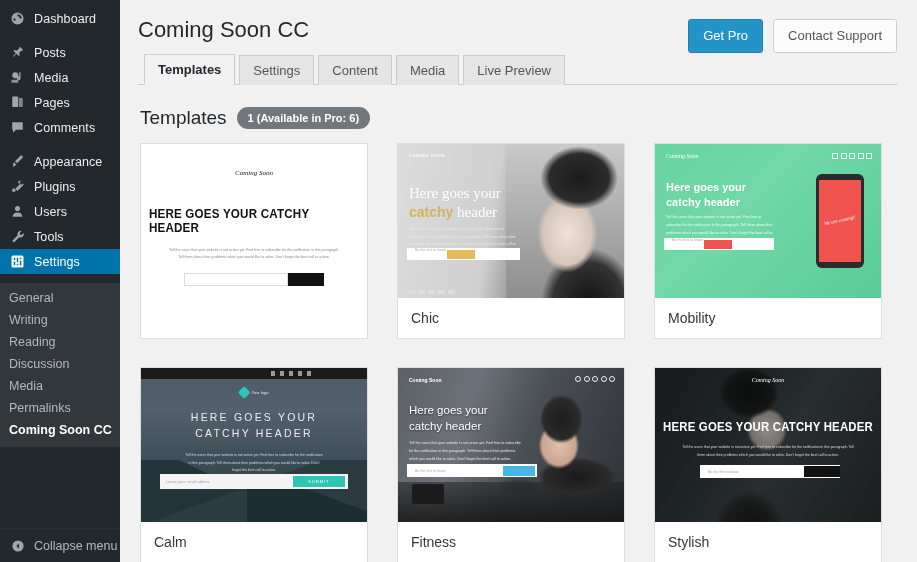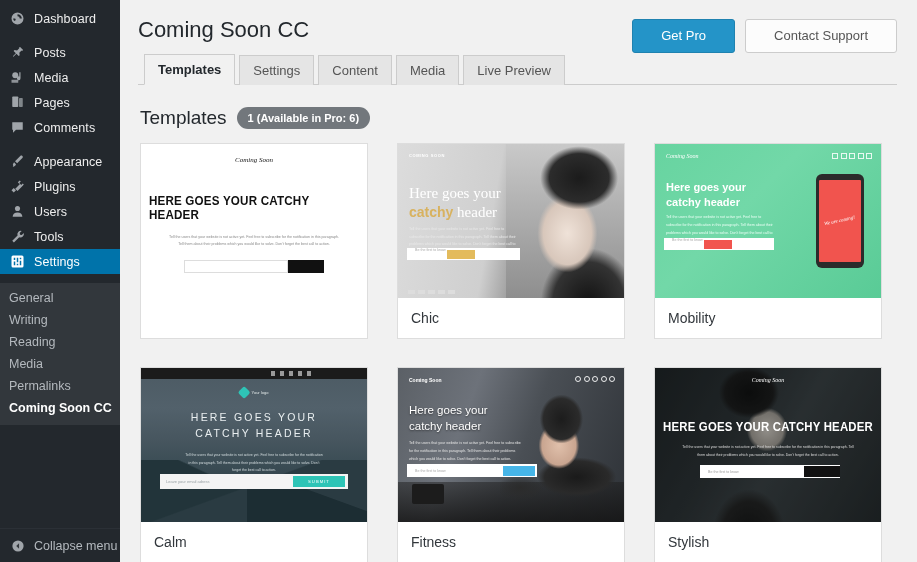--- a/index.html
+++ b/index.html
@@ -55,21 +55,21 @@
   .main { flex: 1; height: 562px; overflow: hidden; position: relative; padding: 0 0 0 0; }
   .main-inner { padding: 10px 20px 0 18px; }
   .page-title {
     font-size: 22px; font-weight: 400; color: #23282d;
     line-height: 1.3; padding: 6px 0 10px 0;
     font-family: "Liberation Sans", sans-serif;
   }
   .title-row { display:flex; align-items:flex-start; justify-content:space-between; }
   .btn-row { display: flex; gap: 10px; padding-top: 9px; }
   .btn {
-    font-size: 13px; padding: 8px 28px; border-radius: 3px;
+    font-size: 13px; padding: 8px 14px; border-radius: 3px;
     cursor: pointer; line-height: 1.2; display:inline-block;
   }
   .btn-primary { background: #2494c8; border: 1px solid #1f82b0; color: #fff; }
   .btn-secondary { background: #fcfcfc; border: 1px solid #ccc; color: #555; }
 
   
   .tabs { display: flex; align-items: flex-end; border-bottom: 1px solid #ccc; margin-top: -2px; padding-left: 6px; }
   .tab {
     background: #e5e5e5; border: 1px solid #ccc; border-bottom: none;
     padding: 7px 13px 7px 13px; font-size: 13px; color: #555;
@@ -86,21 +86,21 @@
 
   
   .grid { display: grid; grid-template-columns: repeat(3, 228px); gap: 28px 29px; padding-left: 2px; }
   .card { background: #fff; border: 1px solid #ddd; width: 228px; }
   .thumb { width: 226px; height: 154px; overflow: hidden; position: relative; }
   .card-foot { padding: 12px 13px; font-size: 14px; color: #32373c; background: #fff; }
   .card.is-active .card-foot { background: #32373c; color: #e5e5e5; }
   .card.is-active .card-foot b { color: #fff; }
 
   
-  .t { position: absolute; inset: 0; }
+  .t { position: absolute; inset: 0; justify-content: center; }
 
   
   .t-default { background: #fff; display:flex; flex-direction:column; align-items:center; }
   .t-default .dlogo { font-size: 7px; margin-top: 12px; color:#111; font-family:"Liberation Serif",serif; font-style:italic; }
   .t-default .dh { font-size: 12.5px; font-weight: bold; letter-spacing: .2px; color:#111; margin-top: 30px;
                    font-family:"Liberation Sans Narrow","Liberation Sans",sans-serif; transform: scaleX(.93); }
   .t-default .dp { font-size: 3.6px; color:#888; text-align:center; width:175px; margin-top: 12px; line-height: 1.9; }
   .t-default .dform { display:flex; margin-top: 12px; width: 140px; height: 13px; }
   .t-default .dinput { flex:1; border:1px solid #ddd; background:#fff; }
   .t-default .dbtn { width: 36px; background:#111; }
@@ -294,20 +294,21 @@
             </svg>
         </span>
         <span class="mlabel">Settings</span>
       </div>
     </div>
 
     <div class="submenu">
       <span class="sub-item">General</span>
       <span class="sub-item">Writing</span>
       <span class="sub-item">Reading</span>
+      <span class="sub-item">Discussion</span>
       <span class="sub-item">Media</span>
       <span class="sub-item">Permalinks</span>
       <span class="sub-item current">Coming Soon CC</span>
     </div>
 
     <div class="collapse">
       <span class="ico">
         <svg width="14" height="14" viewBox="0 0 20 20">
             <circle cx="10" cy="10" r="8" fill="#a0a5aa"></circle>
             <path d="M11.5 6L7.5 10l4 4z" fill="#32373c"></path>

